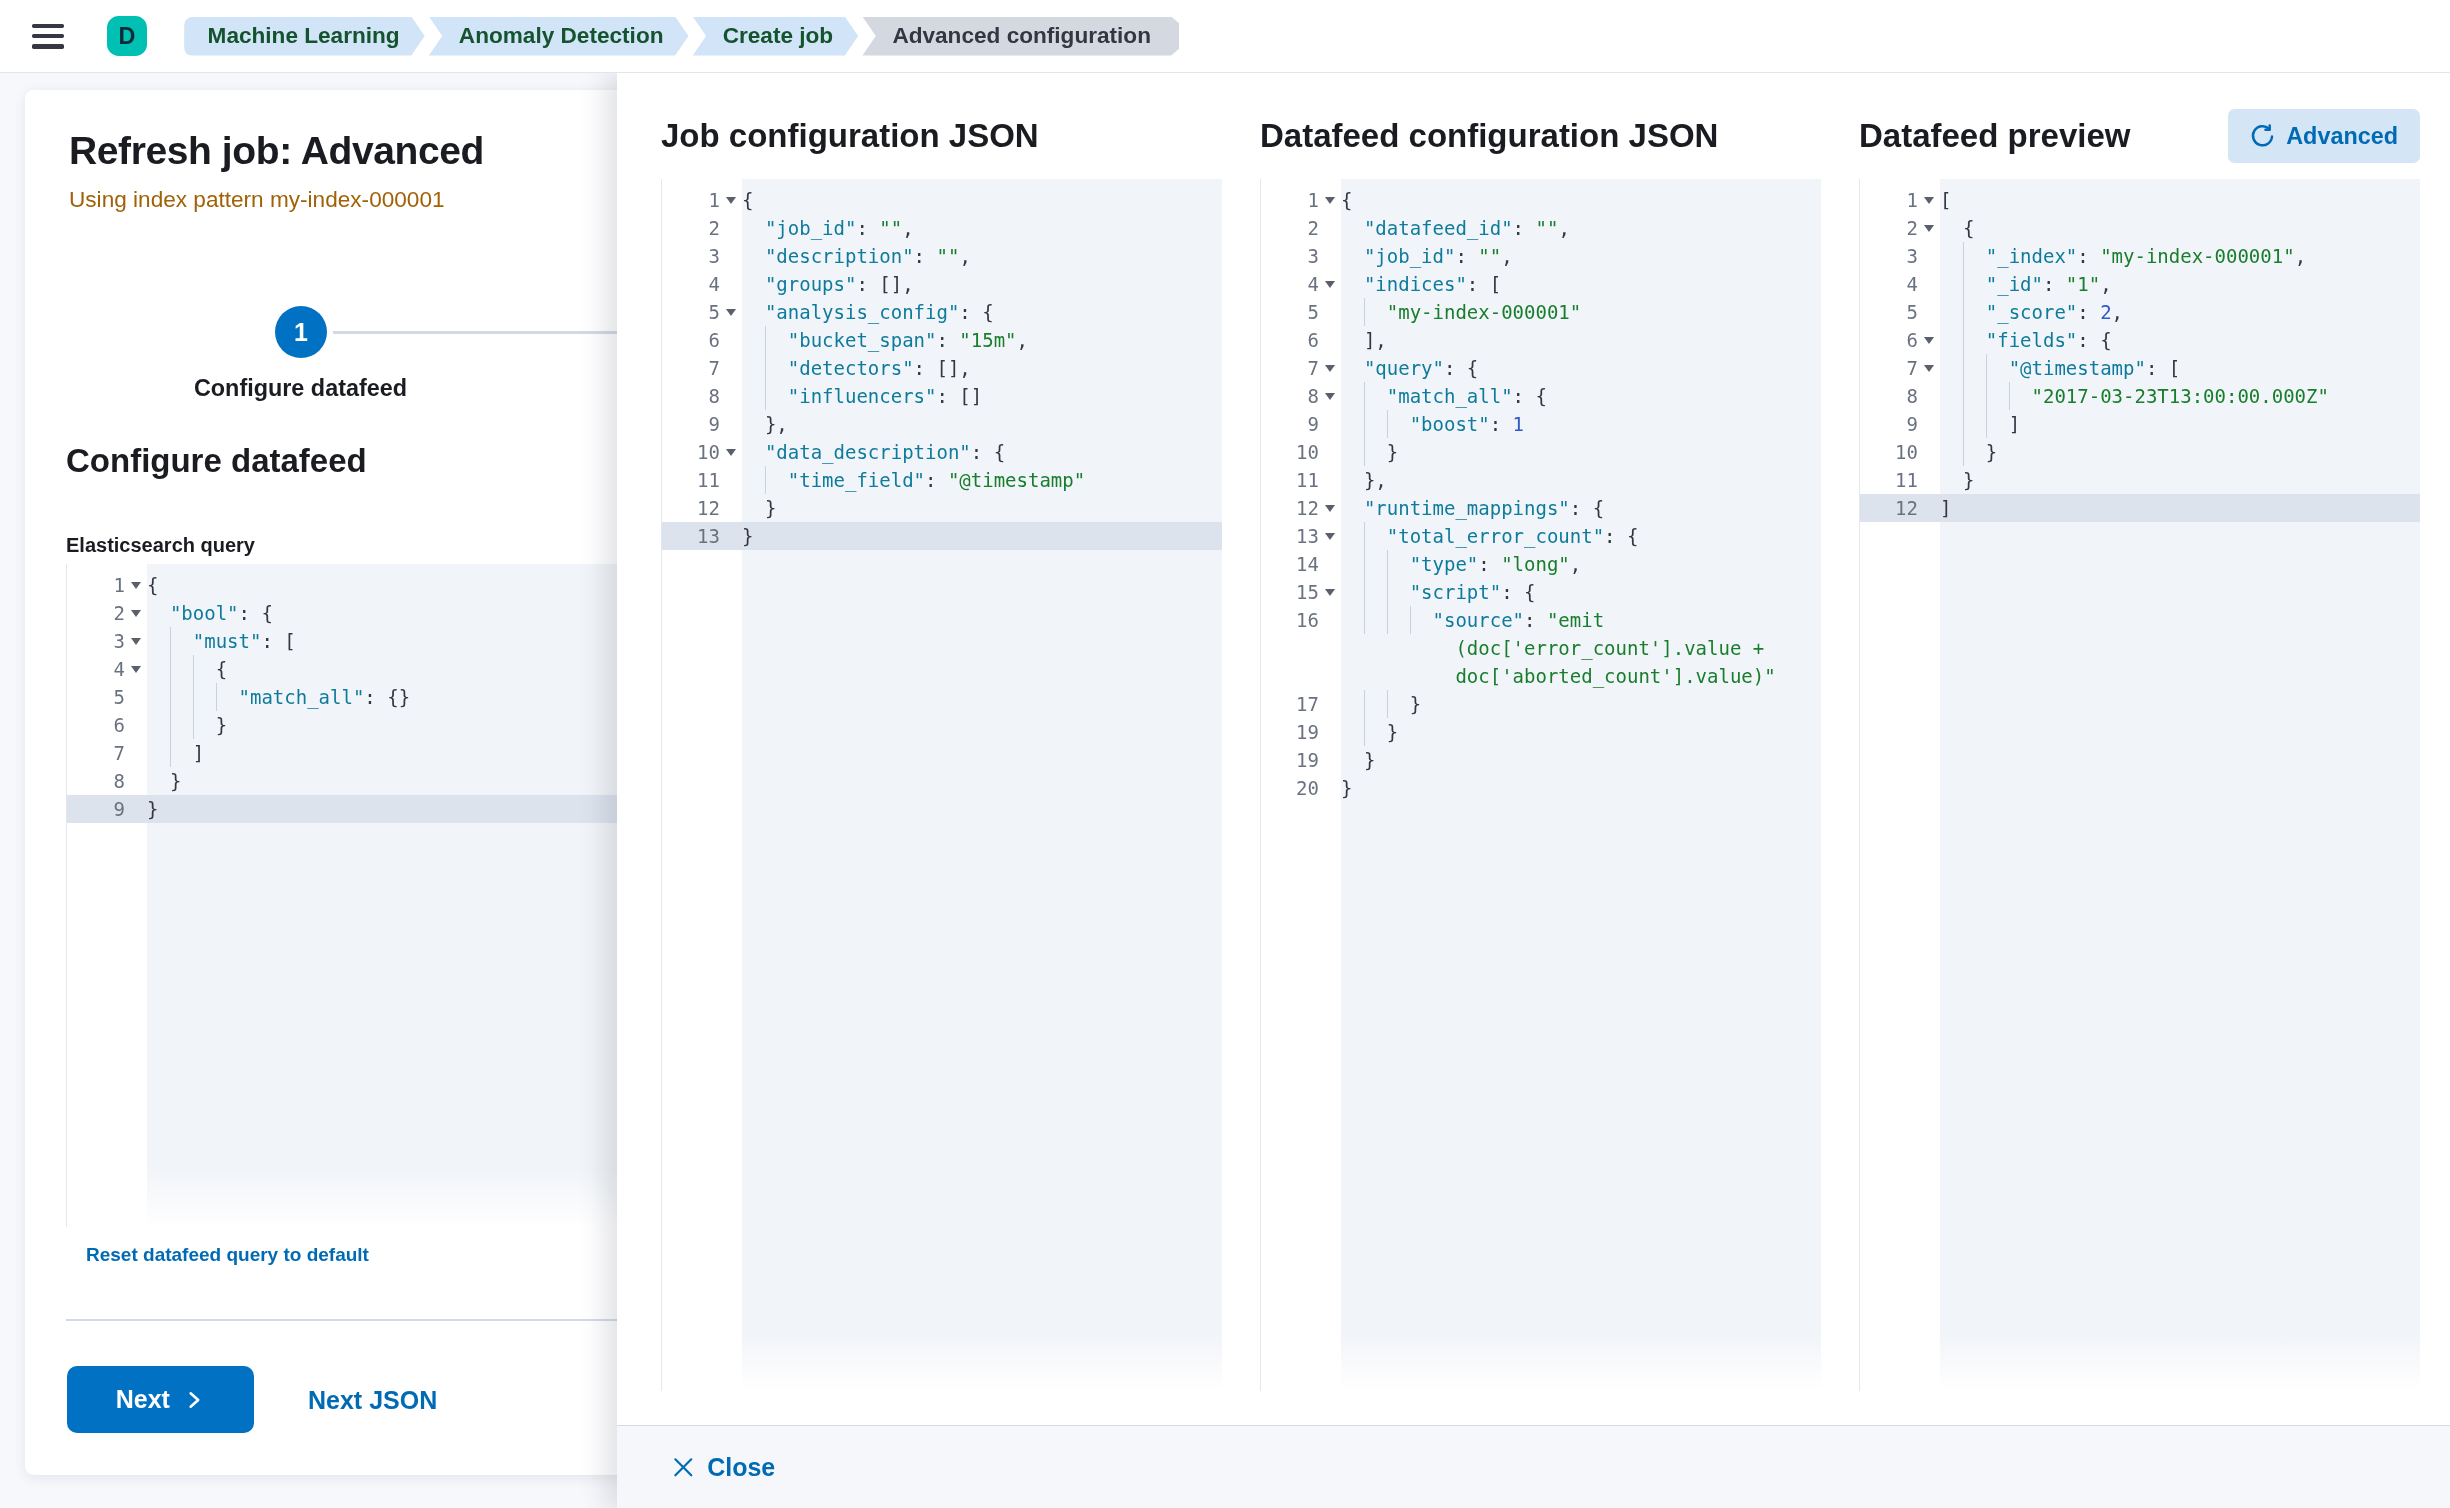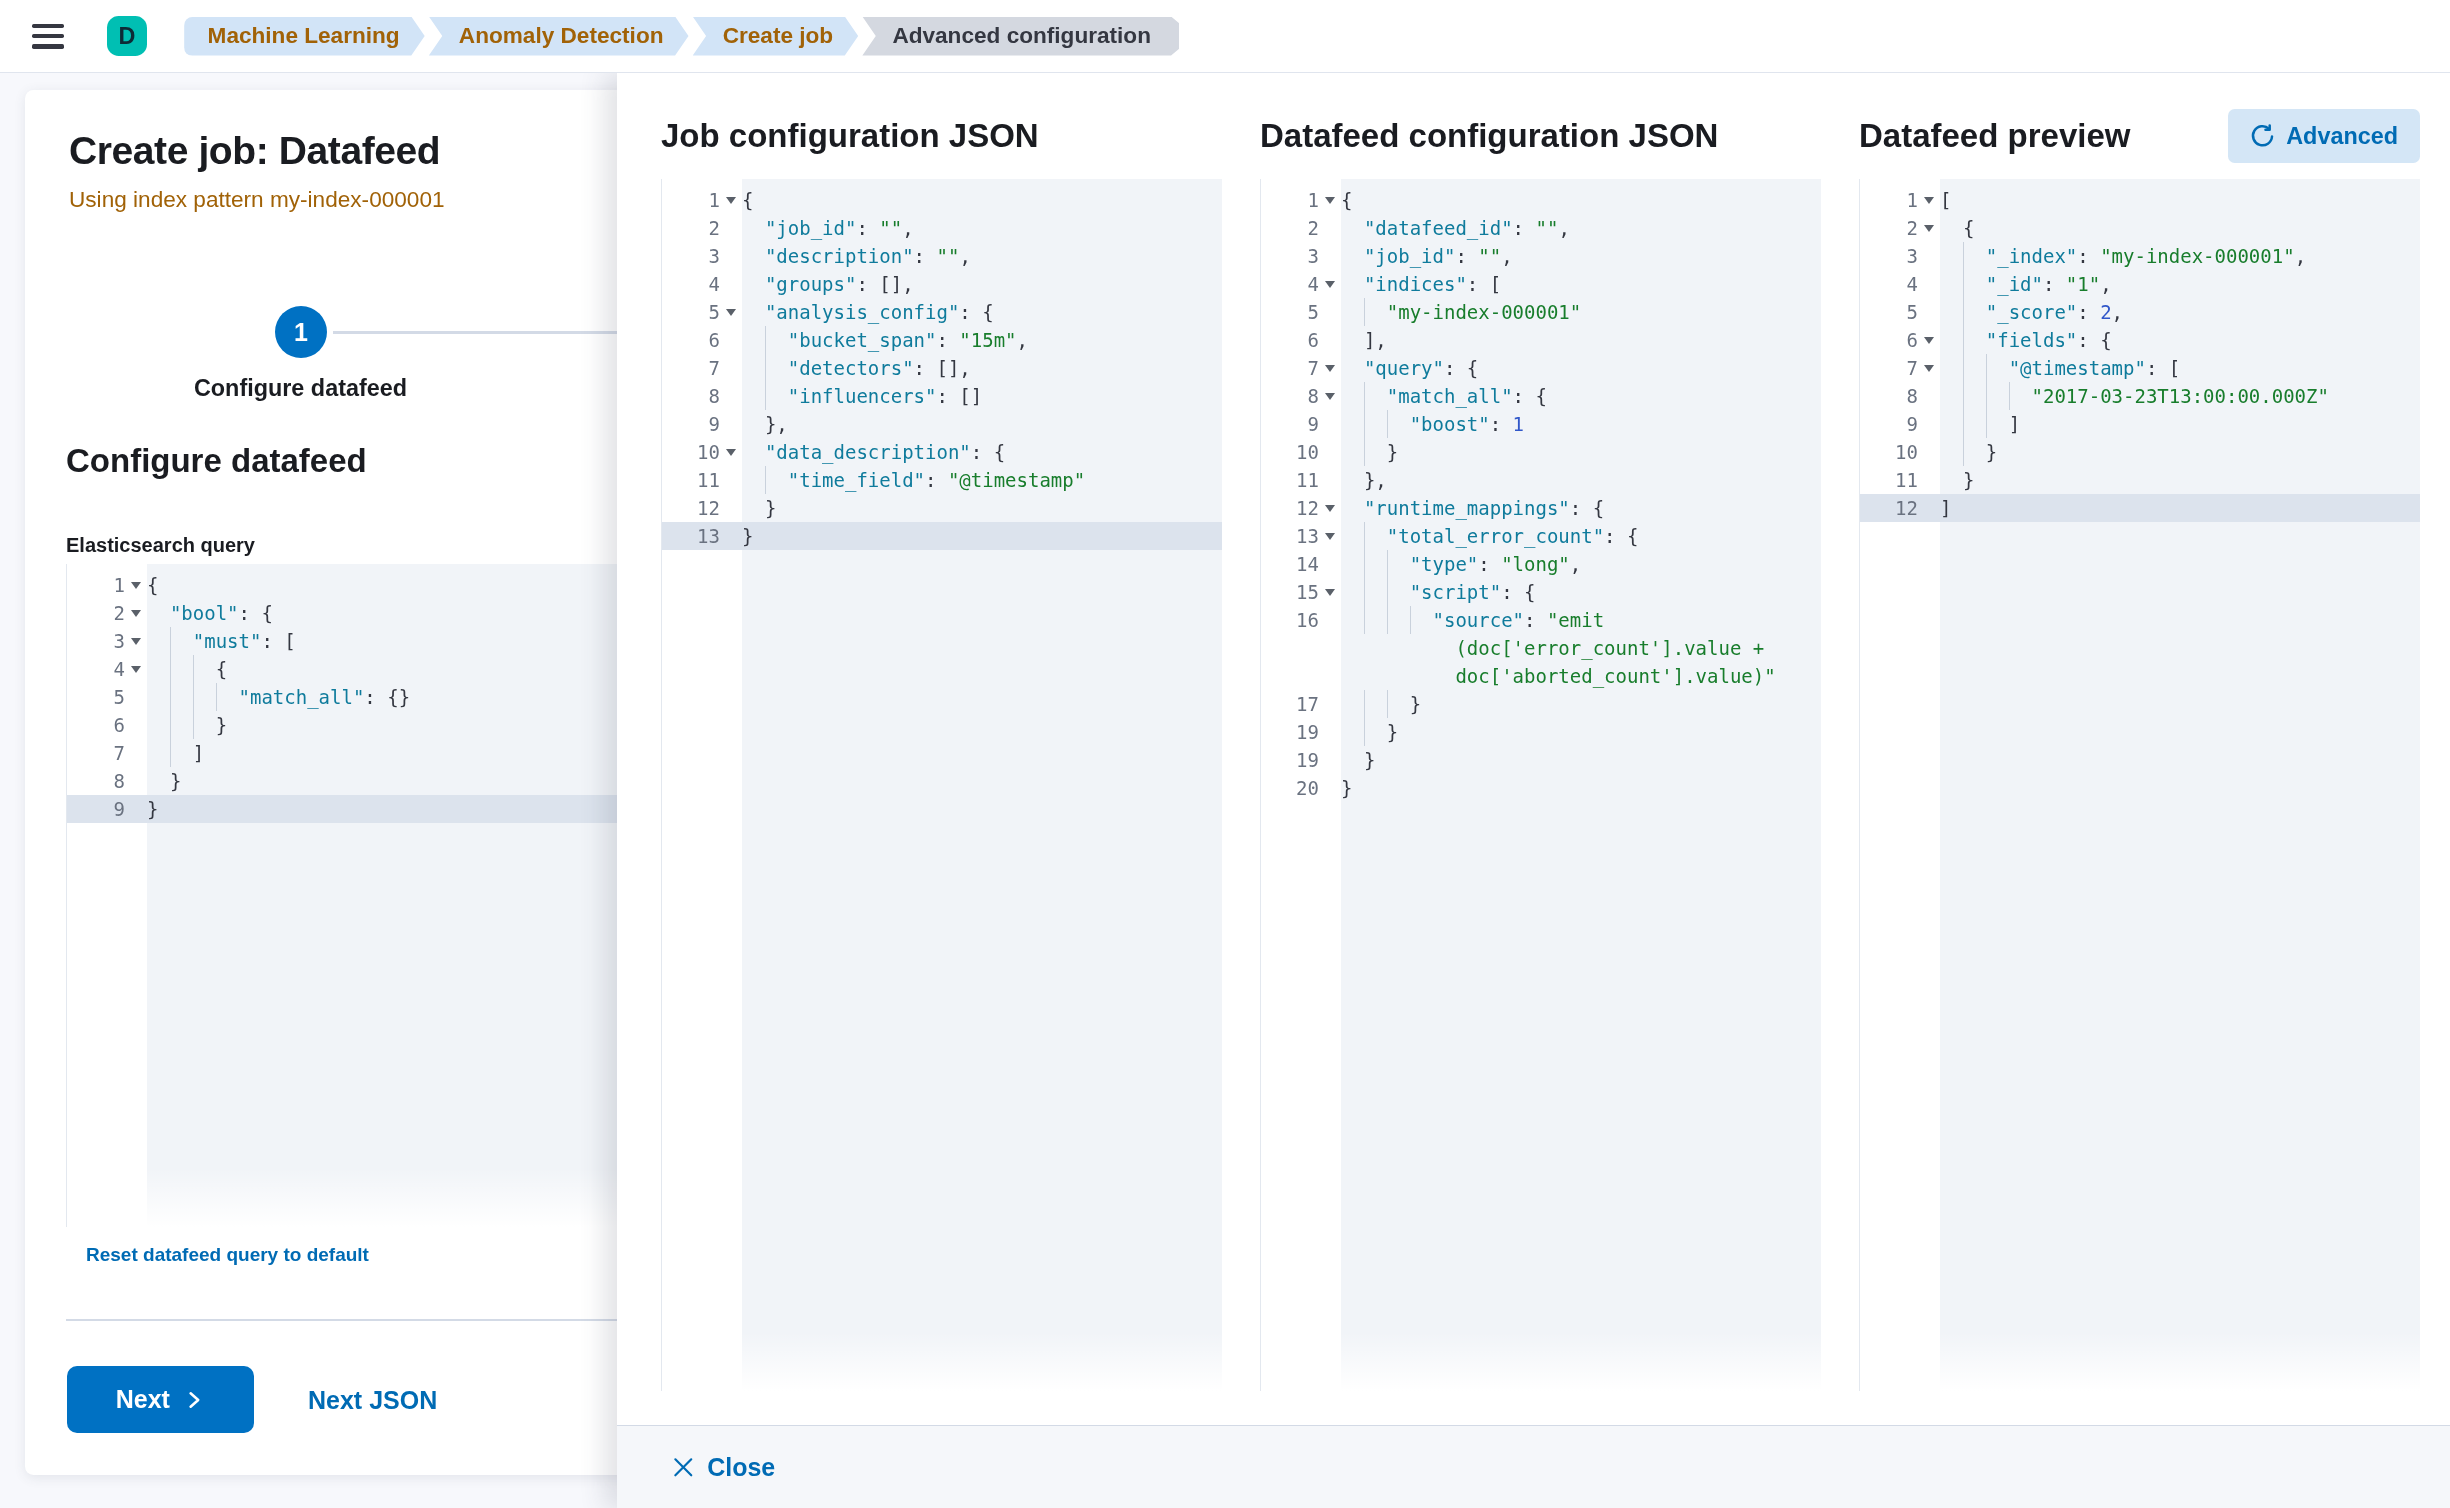--- a/index.html
+++ b/index.html
@@ -20,21 +20,21 @@
   .burger i{ display:block; height:4.2px; border-radius:1.7px; background:#353741; }
   .logo-badge{
     margin-left:43px; width:40px; height:40px; border-radius:11.7px;
     background:#00bfb3; color:#0d2b36; font-size:23.4px; font-weight:700;
     display:flex; align-items:center; justify-content:center;
   }
   .crumbs{ display:flex; align-items:center; margin-left:33px; }
   .crumb{
     height:39px; display:flex; align-items:center;
     padding:0 25px 0 30px; font-size:22.6px; font-weight:600;
-    background:#d2e4f7; color:#a16207; margin-left:4.2px; white-space:nowrap;
+    background:#d2e4f7; color:#14532d; margin-left:4.2px; white-space:nowrap;
   }
   .crumb.first{ padding-left:23.4px; clip-path:polygon(0 0,calc(100% - 13.4px) 0,100% 50%,calc(100% - 13.4px) 100%,0 100%); border-radius:8.4px 0 0 8.4px; }
   .crumb.mid{ clip-path:polygon(0 0,calc(100% - 13.4px) 0,100% 50%,calc(100% - 13.4px) 100%,0 100%,13.4px 50%); }
   .crumb.last{ background:#d4d8e0; color:#343741; font-weight:600; padding-right:28.5px;
     clip-path:polygon(0 0,calc(100% - 8.4px) 0,100% 18%,100% 82%,calc(100% - 8.4px) 100%,0 100%,13.4px 50%); }
   
   .card{
     position:absolute; left:25px; top:90px; width:963px; height:1385px;
     background:#fff; border-radius:8.4px; box-shadow:0 2.5px 11.7px rgba(60,70,90,.10);
     z-index:5;
@@ -119,21 +119,21 @@
   <div class="logo-badge">D</div>
   <div class="crumbs" id="crumbs">
       <div class="crumb first">Machine Learning</div>
       <div class="crumb mid">Anomaly Detection</div>
       <div class="crumb mid">Create job</div>
       <div class="crumb last">Advanced configuration</div>
     </div>
 </div>
 
 <div class="card">
-  <div class="title">Create job: Datafeed</div>
+  <div class="title">Refresh job: Advanced</div>
   <div class="subtitle">Using index pattern my-index-000001</div>
   <div class="step-line"></div>
   <div class="step-circle">1</div>
   <div class="step-label">Configure datafeed</div>
   <div class="section-heading">Configure datafeed</div>
   <div class="query-label">Elasticsearch query</div>
 
   <div class="editor es-editor">
       <div class="lines">
         <div class="cl">

